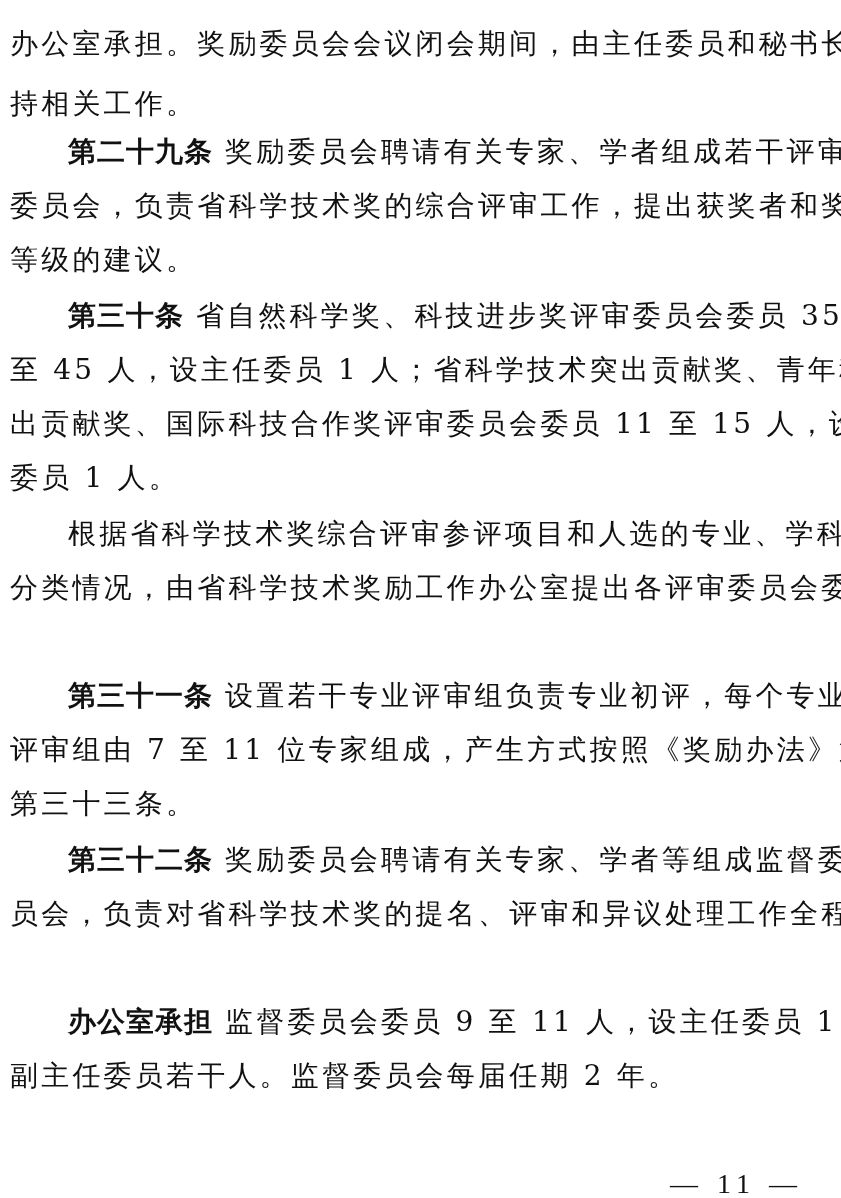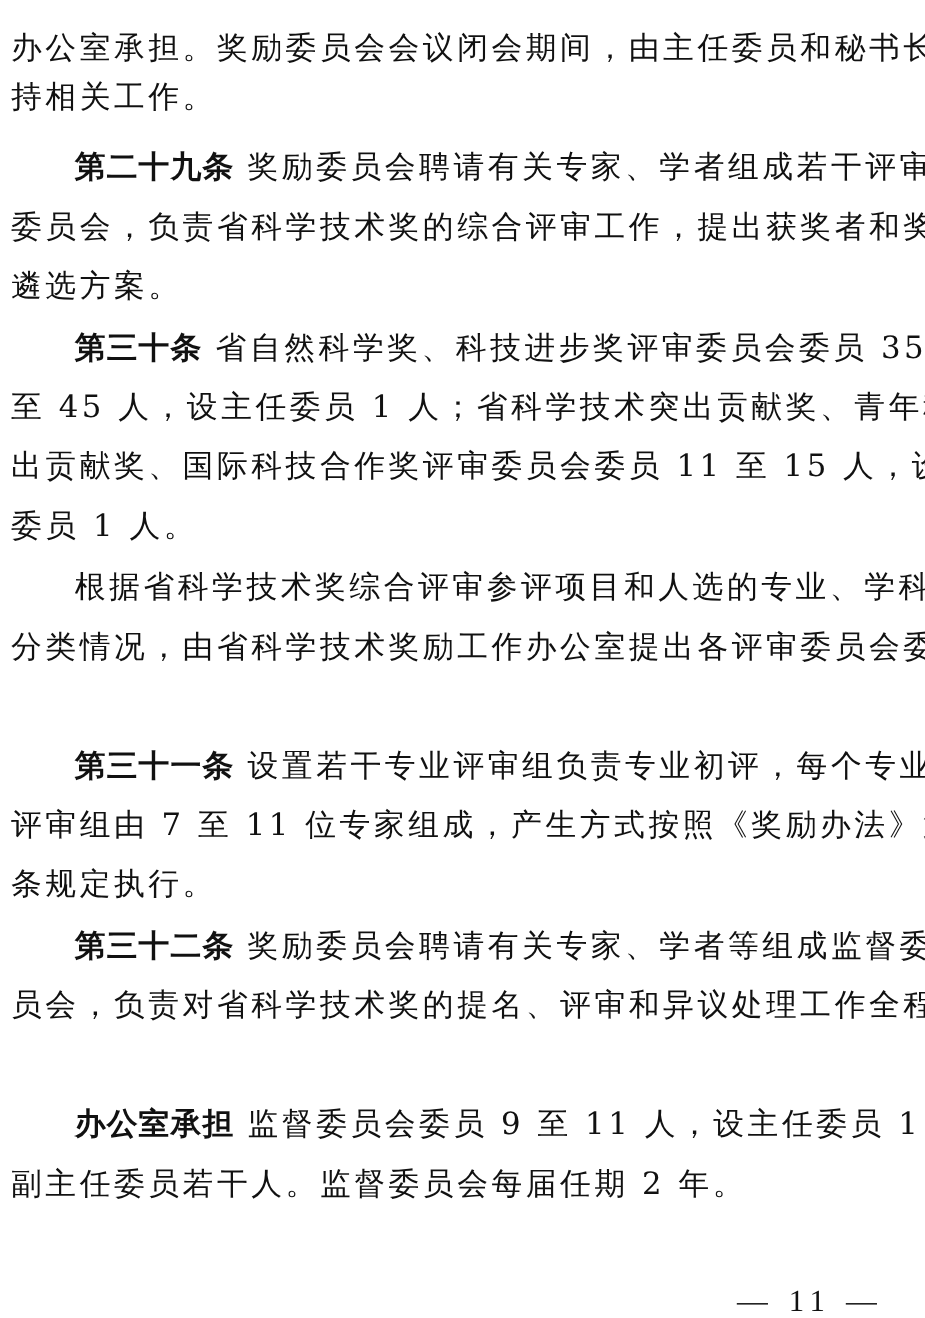--- a/index.html
+++ b/index.html
@@ -14,43 +14,43 @@
   .pagenum { position: absolute; right: 38px; top: 1164px; font-size: 28px;
              line-height: 40px; letter-spacing: 6px;
              font-family: "Liberation Serif", "DejaVu Serif", serif; }
 </style>
 </head>
 <body>
 
 <div class="page">
 
   <div class="line" style="top:24px">办公室承担。奖励委员会会议闭会期间，由主任委员和秘书长主</div>
-  <div class="line" style="top:68px">持相关工作。</div>
+  <div class="line" style="top:84px">持相关工作。</div>
 
   <div class="line indent" style="top:132px">
     <span class="label">第二十九条</span><span>奖励委员会聘请有关专家、学者组成若干评审</span>
   </div>
   <div class="line" style="top:186px">委员会，负责省科学技术奖的综合评审工作，提出获奖者和奖励</div>
-  <div class="line" style="top:240px">遴选方案。</div>
+  <div class="line" style="top:240px">等级的建议。</div>
 
   <div class="line indent" style="top:296px">
     <span class="label">第三十条</span><span>省自然科学奖、科技进步奖评审委员会委员 35</span>
   </div>
   <div class="line" style="top:350px">至 45 人，设主任委员 1 人；省科学技术突出贡献奖、青年科技杰</div>
   <div class="line" style="top:404px">出贡献奖、国际科技合作奖评审委员会委员 11 至 15 人，设主任</div>
   <div class="line" style="top:458px">委员 1 人。</div>
 
   <div class="line indent" style="top:514px">根据省科学技术奖综合评审参评项目和人选的专业、学科等</div>
   <div class="line" style="top:568px">分类情况，由省科学技术奖励工作办公室提出各评审委员会委员</div>
 
   <div class="line indent" style="top:676px">
     <span class="label">第三十一条</span><span>设置若干专业评审组负责专业初评，每个专业</span>
   </div>
   <div class="line" style="top:730px">评审组由 7 至 11 位专家组成，产生方式按照《奖励办法》第十八</div>
-  <div class="line" style="top:784px">条规定执行。</div>
+  <div class="line" style="top:784px">第三十三条。</div>
 
   <div class="line indent" style="top:840px">
     <span class="label">第三十二条</span><span>奖励委员会聘请有关专家、学者等组成监督委</span>
   </div>
   <div class="line" style="top:894px">员会，负责对省科学技术奖的提名、评审和异议处理工作全程进</div>
 
   <div class="line indent" style="top:1002px">
     <span class="label">办公室承担</span><span>监督委员会委员 9 至 11 人，设主任委员 1 人，</span>
   </div>
   <div class="line" style="top:1056px">副主任委员若干人。监督委员会每届任期 2 年。</div>

